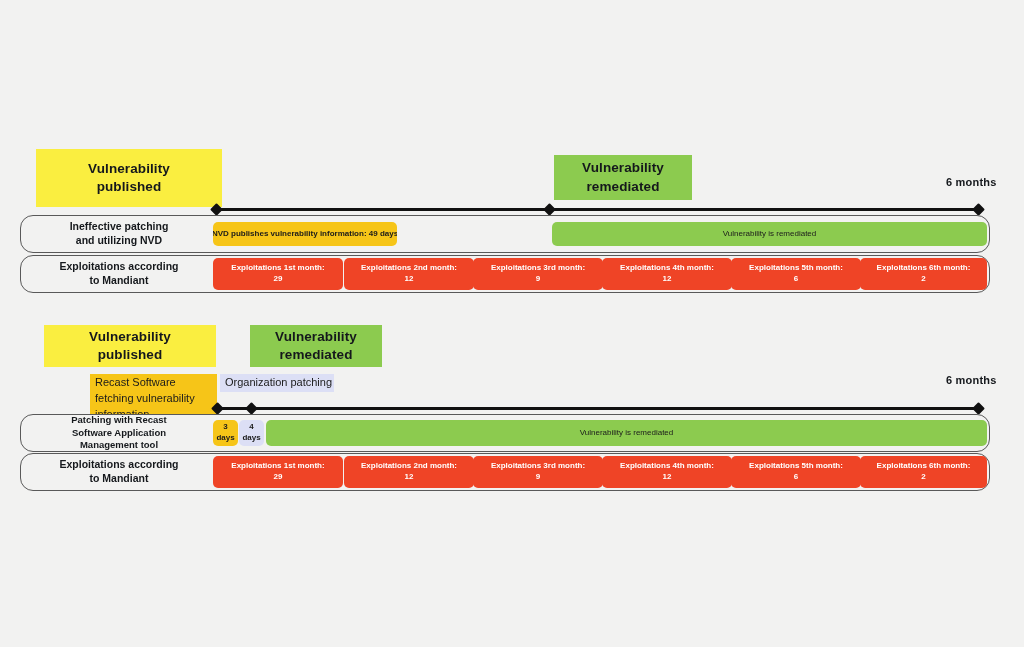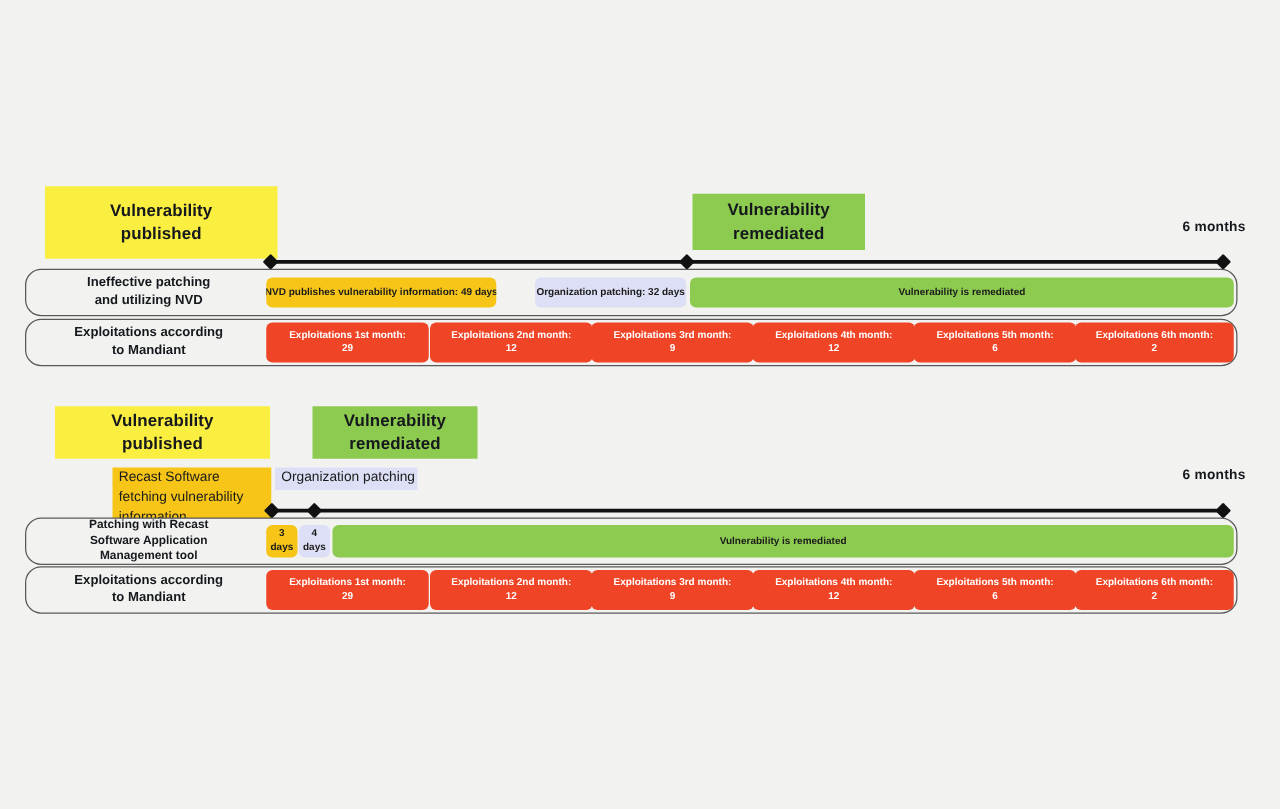--- a/index.html
+++ b/index.html
@@ -67,21 +67,21 @@
     display:flex;align-items:center;justify-content:center;
     text-align:center;
     border-radius:5px;
     font-size:8px;
     line-height:1.35;
     white-space:nowrap;
     overflow:hidden;
   }
   .seg-amber{background:#f6c518;color:#1b1b1b;font-weight:bold;}
   .seg-lav{background:#dcdff5;color:#1b1b1b;font-weight:bold;}
-  .seg-green{background:#8ccb4f;color:#1b1b1b;font-weight:bold;}
+  .seg-green{background:#8ccb4f;color:#1b1b1b;font-weight:normal;}
   .seg-red{background:#ef4426;color:#ffffff;font-weight:bold;}
 
   
   .annot{
     position:absolute;
     box-sizing:border-box;
     font-size:11px;
     line-height:1.45;
     color:#1b1b1b;
     padding:1px 5px;
@@ -118,21 +118,20 @@
   <div class="diamond" style="left:974px;top:205px;"></div>
 
   <div class="row" style="left:20px;top:215px;width:970px;height:38px;"></div>
   <div class="row-label" style="left:26px;top:215px;width:186px;height:38px;font-size:10.5px;">
     <div>
       <span>Ineffective patching</span><br>
       <span>and utilizing NVD</span>
     </div>
   </div>
   <div class="seg seg-amber" style="left:213px;top:222px;width:184px;height:24px;">NVD publishes vulnerability information: 49 days</div>
-  <div class="seg seg-lav" style="left:428px;top:222px;width:121px;height:24px;">Organization patching: 32 days</div>
   <div class="seg seg-green" style="left:552px;top:222px;width:435px;height:24px;">Vulnerability is remediated</div>
 
   <div class="row" style="left:20px;top:255px;width:970px;height:38px;"></div>
   <div class="row-label" style="left:26px;top:255px;width:186px;height:38px;font-size:10.5px;">
     <div>
       <span>Exploitations according</span><br>
       <span>to Mandiant</span>
     </div>
   </div>
 

